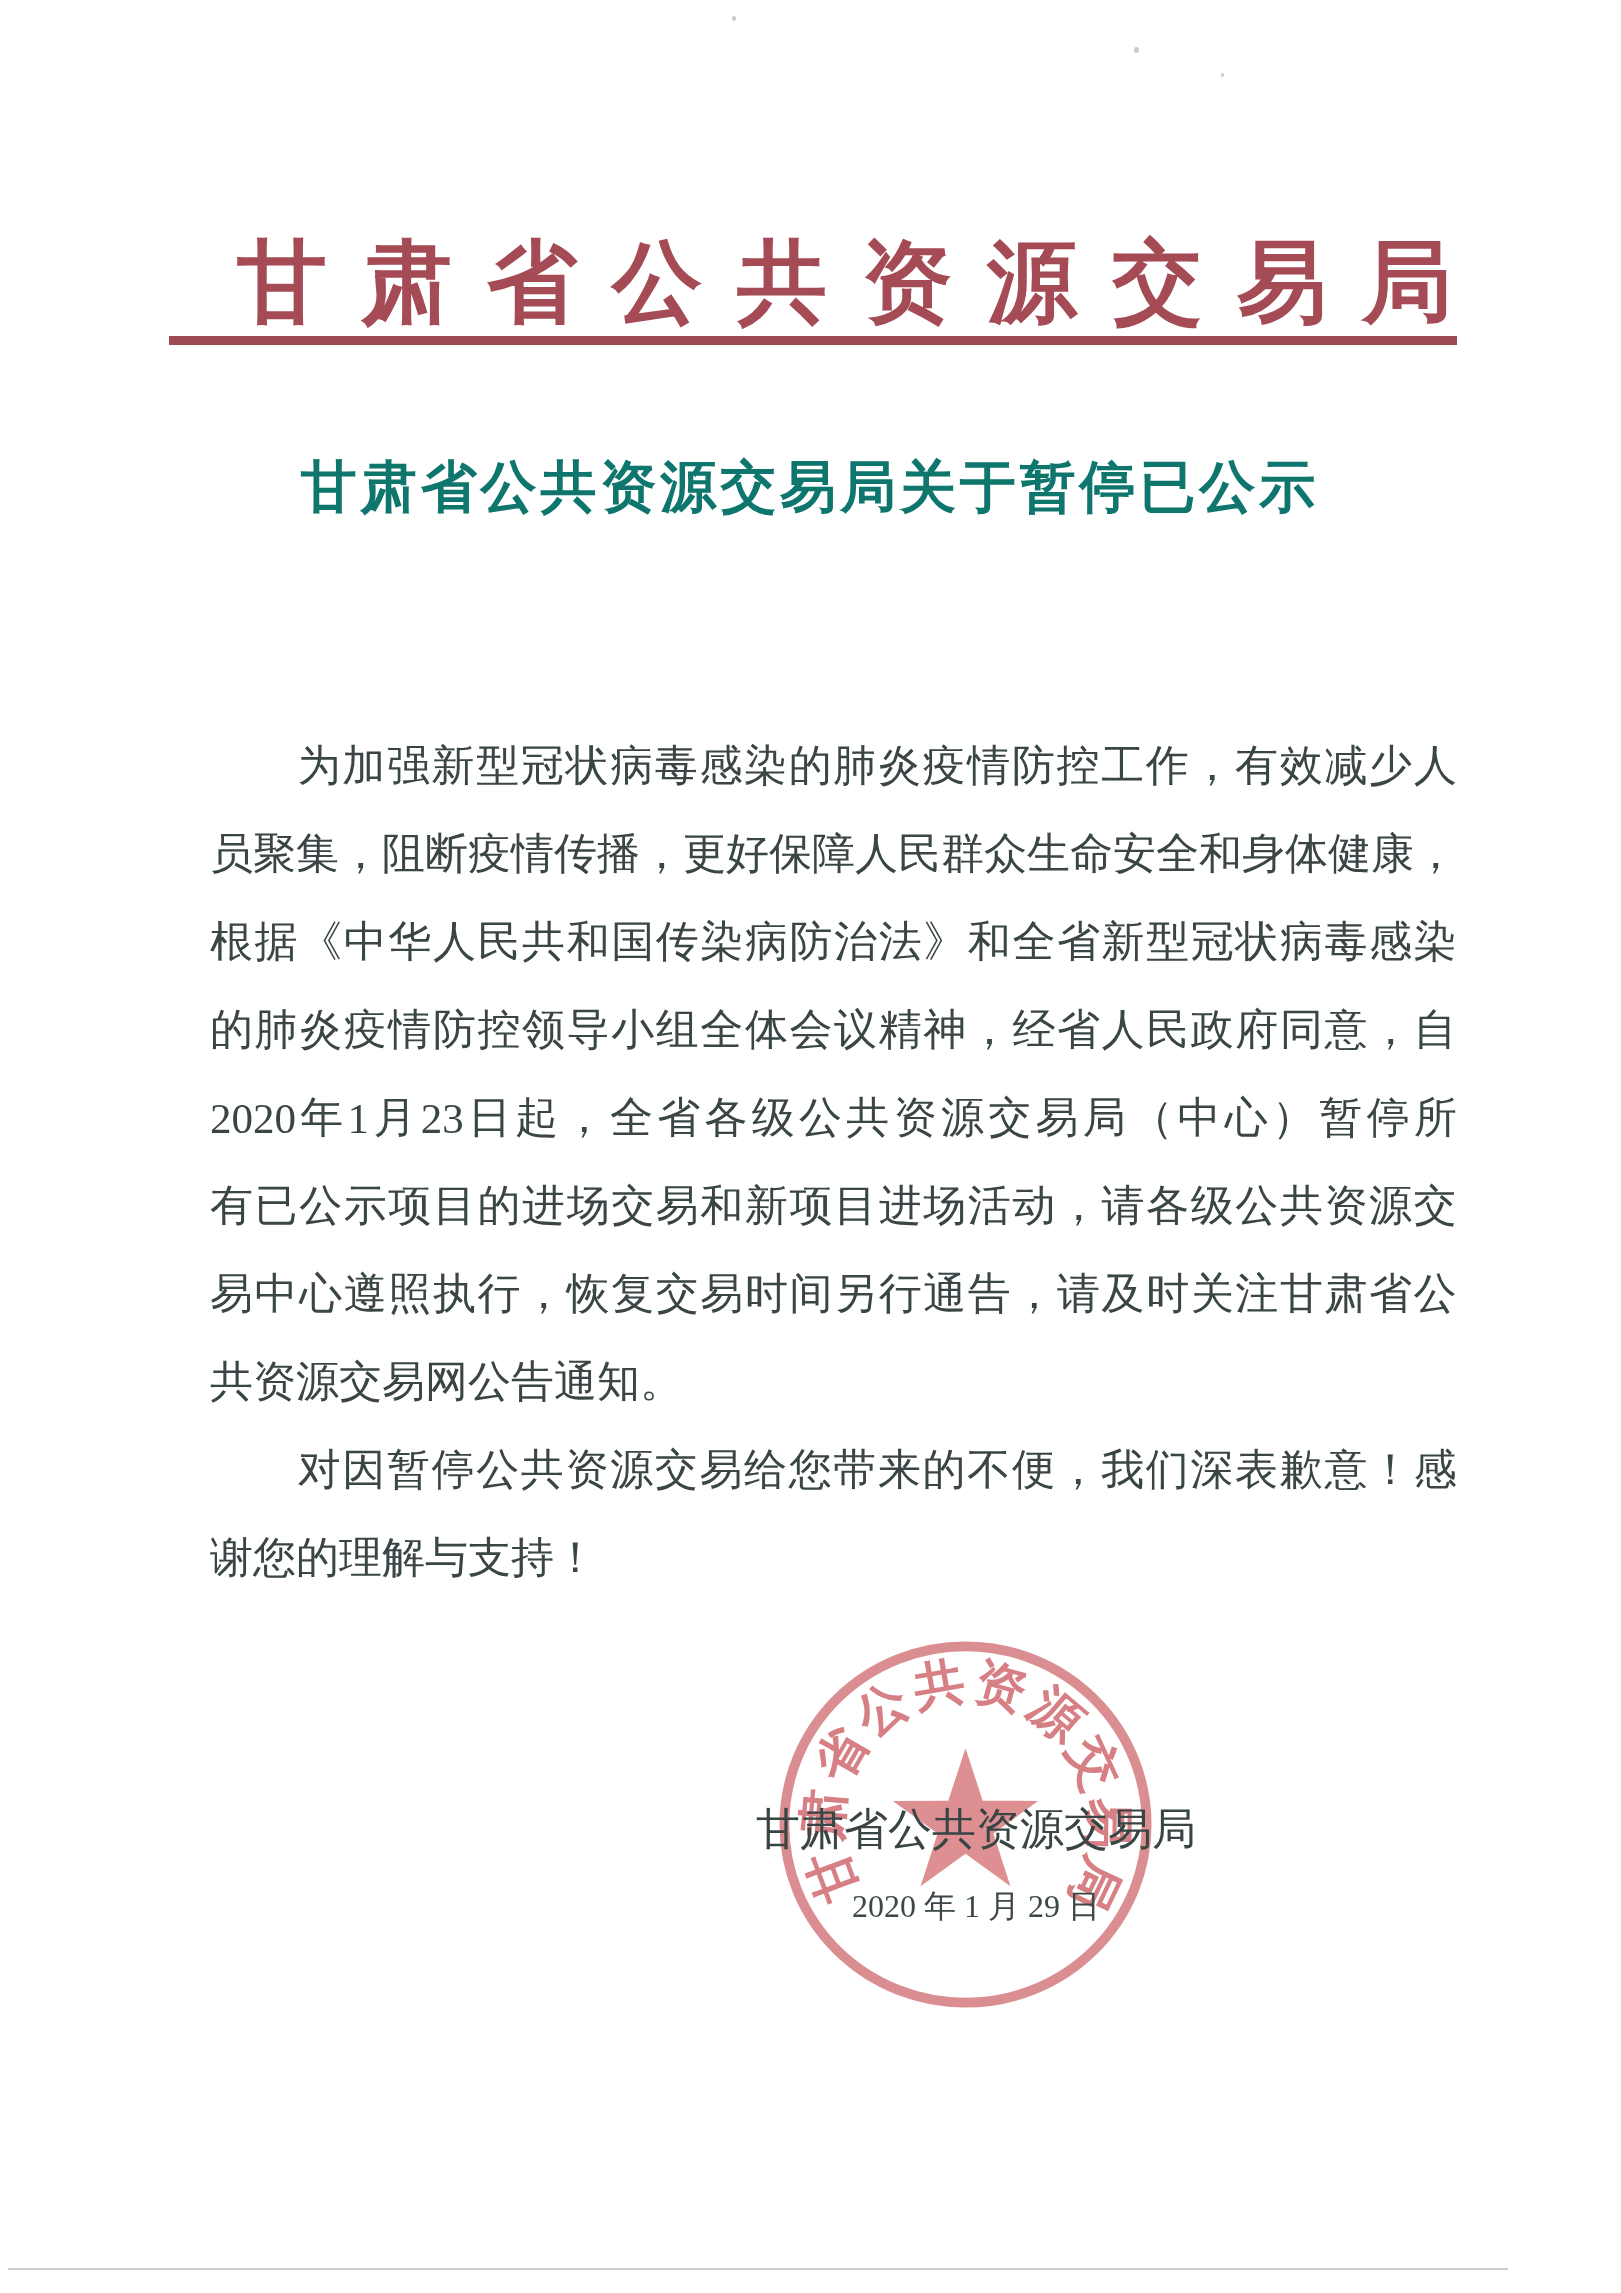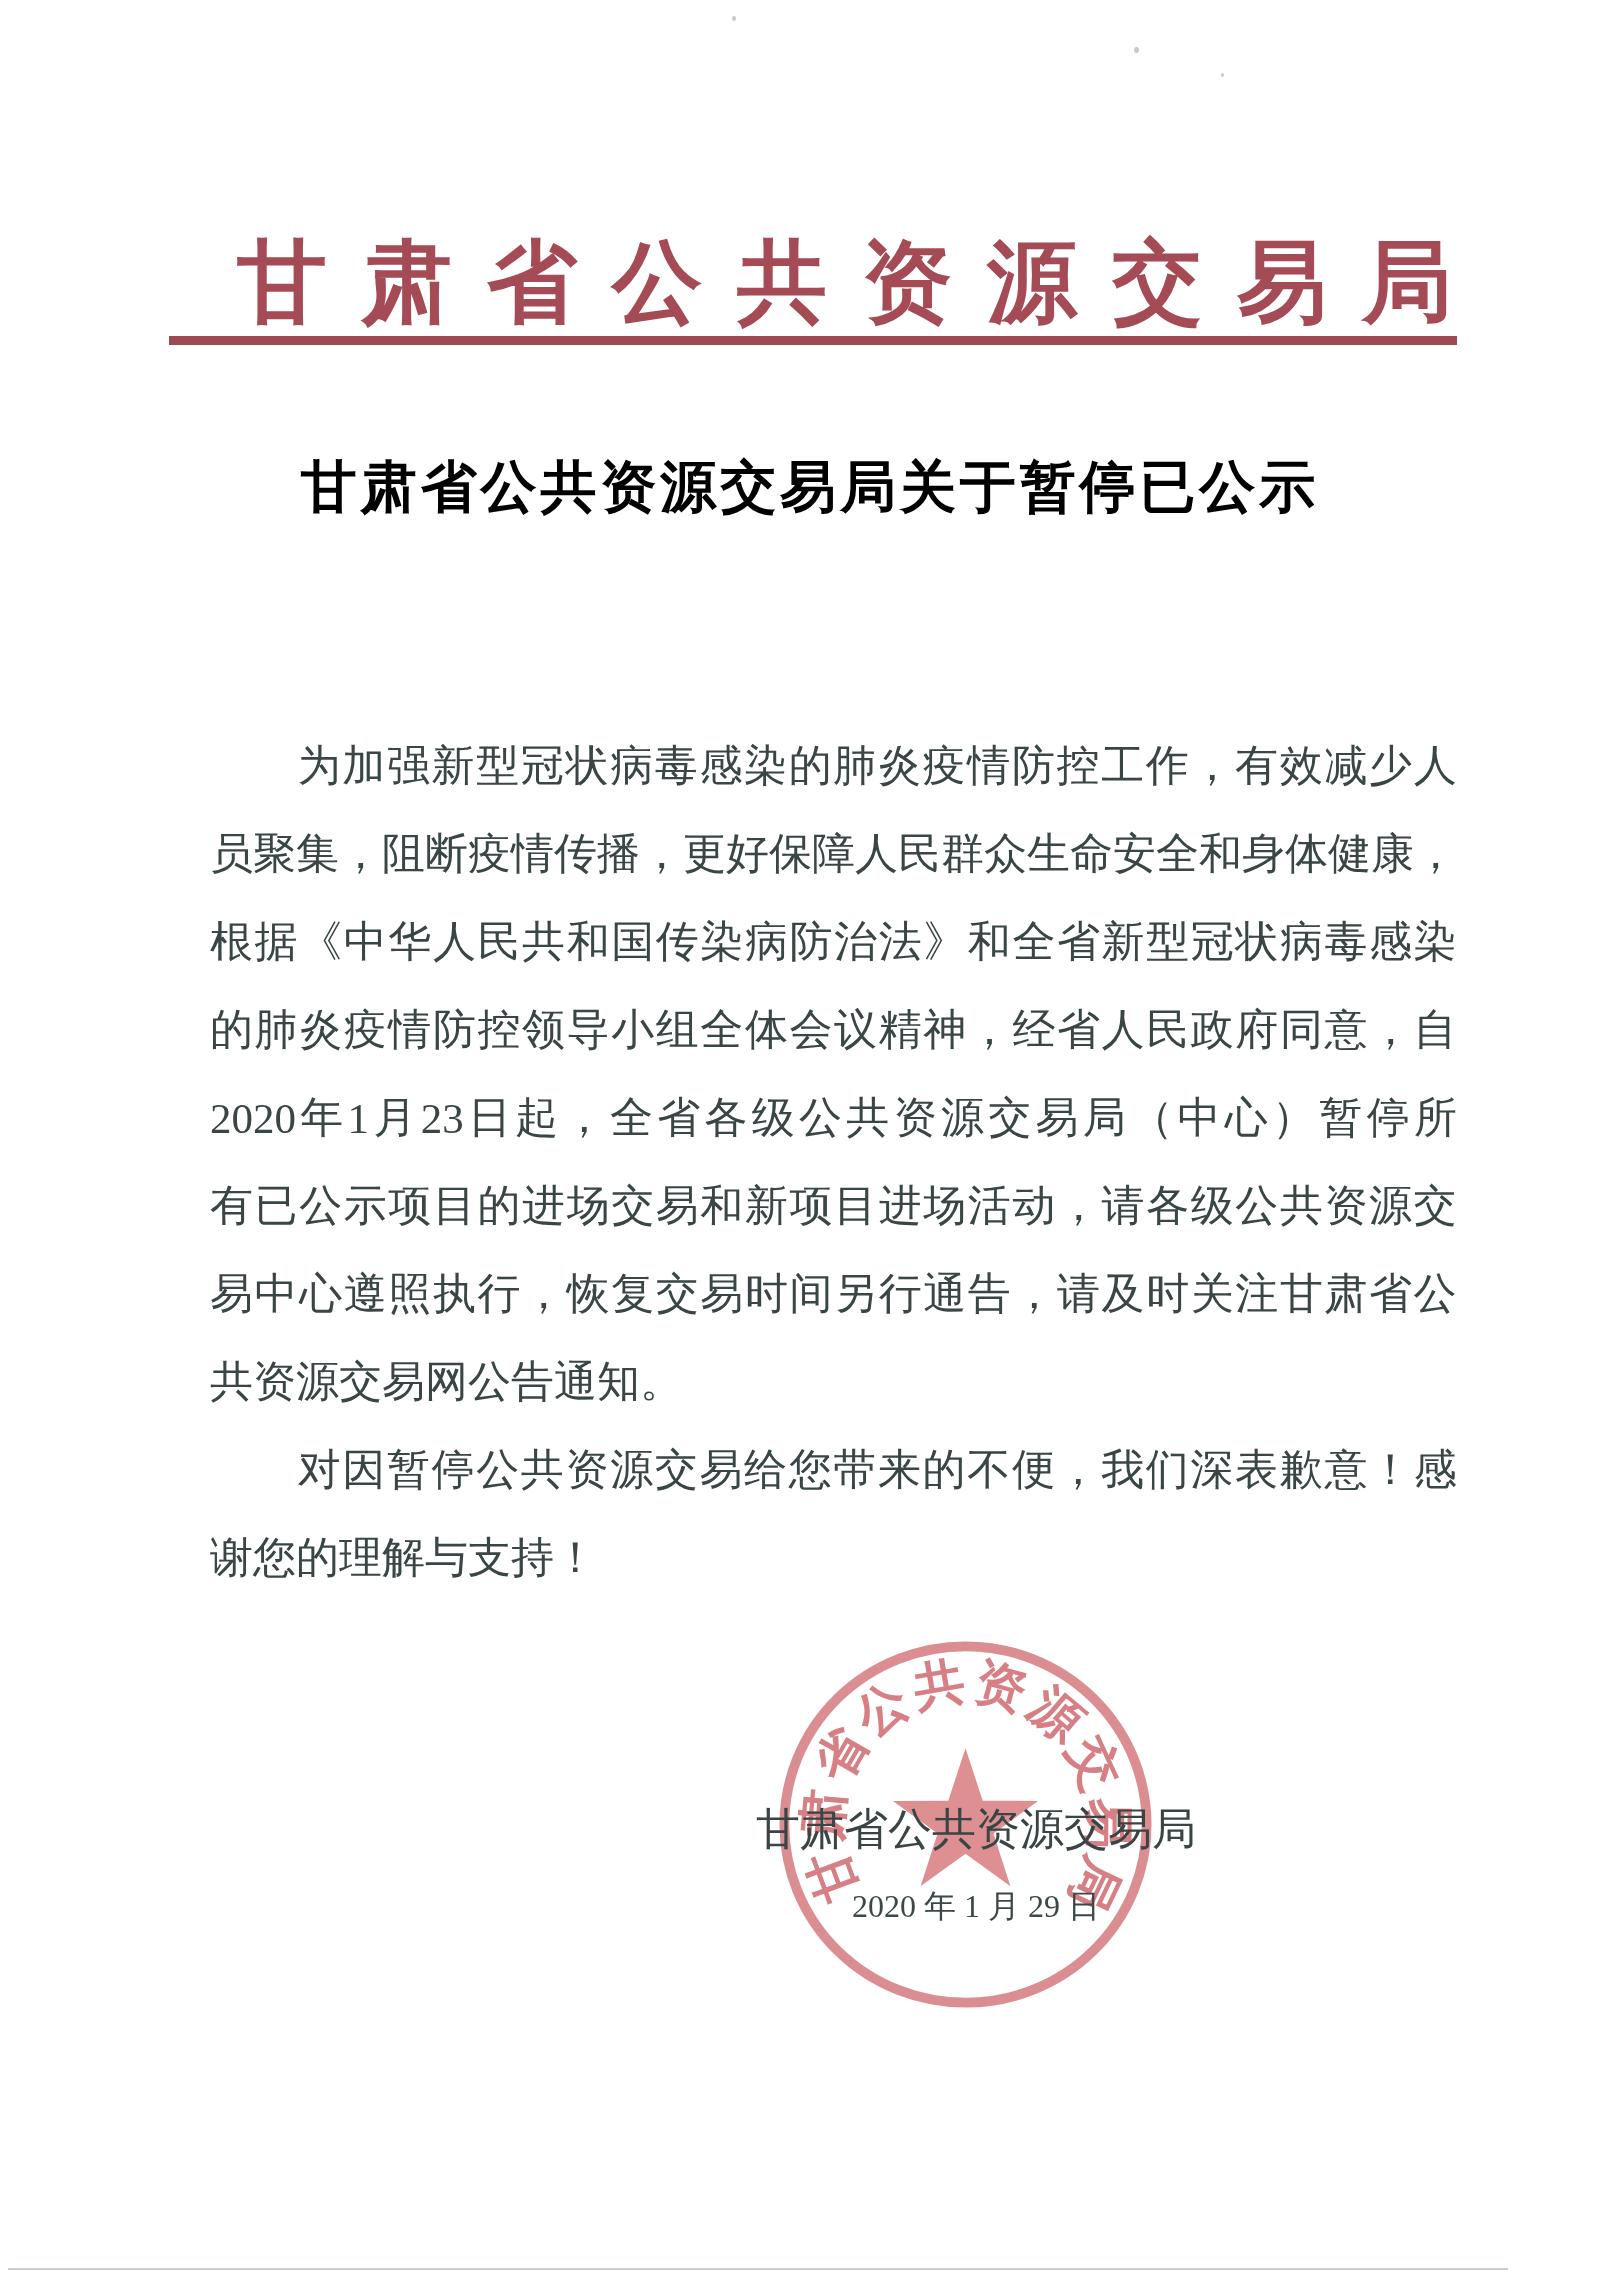--- a/index.html
+++ b/index.html
@@ -31,21 +31,21 @@
     width: 1288px; height: 8.8px;
     background: #9e4a53;
   }
 
   
   .doc-title {
     position: absolute;
     left: 75px; top: 437px;
     width: 1470px;
     text-align: center;
-    color: #000000;
+    color: #0f766e;
     font-weight: bold;
   }
   .doc-title .tline {
     height: 100px;
     line-height: 100px;
     font-size: 56px;
     letter-spacing: 3.9px;
     white-space: nowrap;
   }
 

